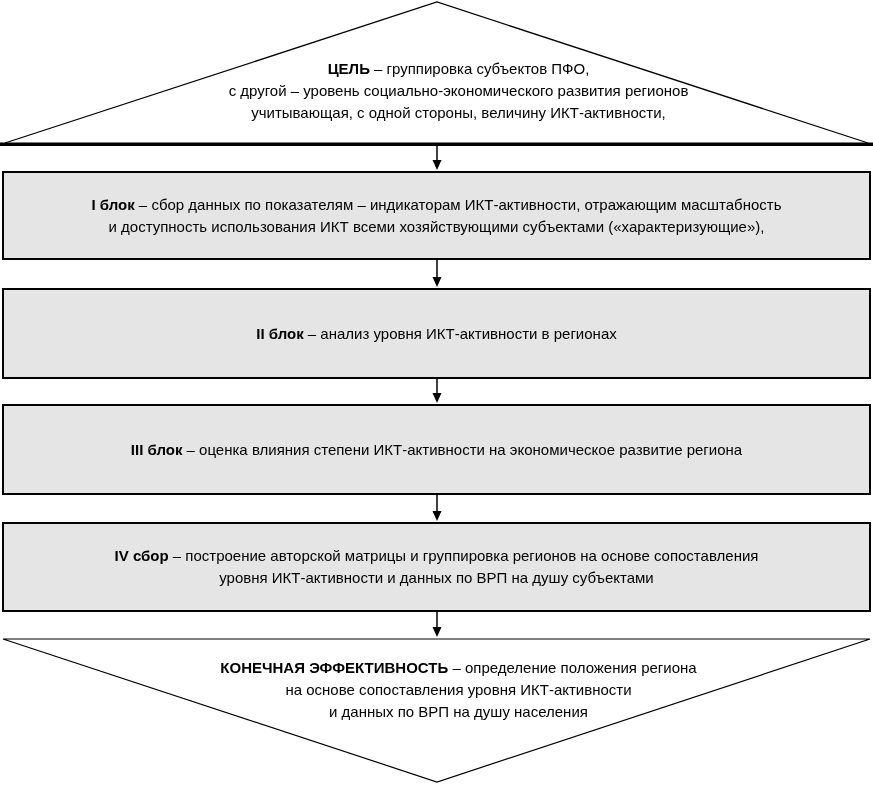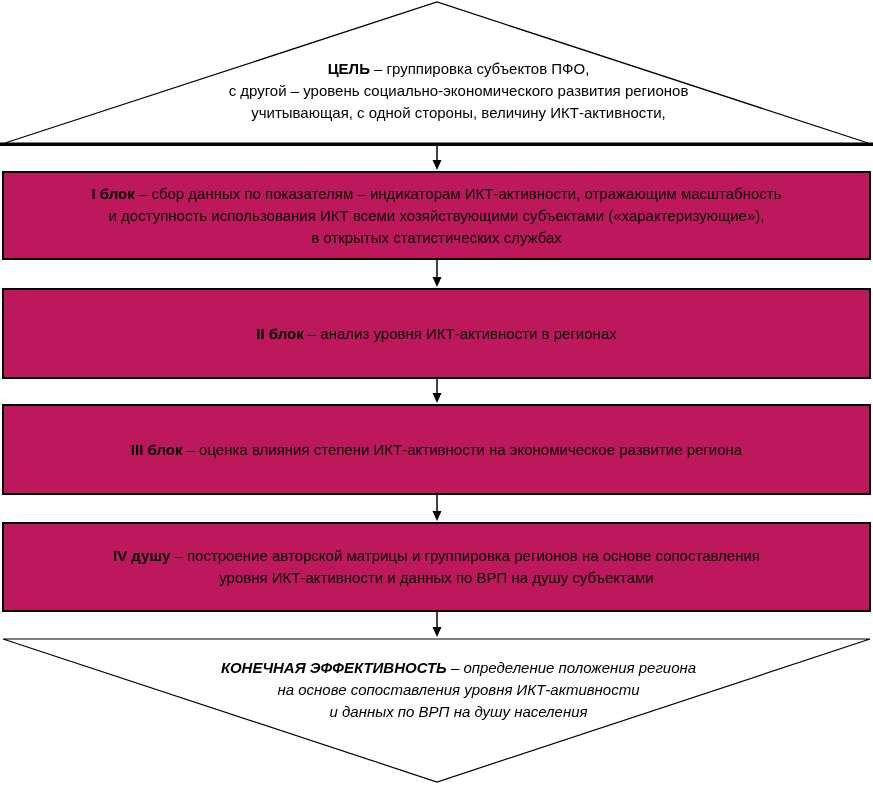--- a/index.html
+++ b/index.html
@@ -22,21 +22,21 @@
     top: 0;
     width: 873px;
     height: 786px;
   }
   .block {
     position: absolute;
     left: 2px;
     width: 869px;
     box-sizing: border-box;
     border: 2px solid #000000;
-    background: #be185d;
+    background: #e5e5e5;
     display: flex;
     align-items: center;
     justify-content: center;
     text-align: center;
   }
   .block-1 { top: 171px; height: 89px; }
   .block-2 { top: 288px; height: 91px; }
   .block-3 { top: 404px; height: 91px; }
   .block-4 { top: 522px; height: 90px; }
   .txt {
@@ -45,21 +45,21 @@
     color: #000000;
   }
   .tri-text {
     position: absolute;
     left: 0;
     right: 0;
     text-align: center;
     padding-left: 44px;
   }
   .goal-text { top: 58px; }
-  .result-text { top: 657px; font-style: italic; }
+  .result-text { top: 657px; }
   .b { font-weight: bold; }
 </style>
 </head>
 <body>
 
 <div class="canvas">
 
   <svg class="shape-layer" width="873" height="786" viewBox="0 0 873 786" xmlns="http://www.w3.org/2000/svg">
 
     <g>
@@ -100,39 +100,38 @@
   <div class="tri-text goal-text txt">
     <div><span class="b">ЦЕЛЬ</span><span> – группировка субъектов ПФО,</span></div>
     <div>с другой – уровень социально-экономического развития регионов</div>
     <div>учитывающая, с одной стороны, величину ИКТ-активности,</div>
   </div>
 
   <div class="block block-1">
     <div class="txt">
       <div><span class="b">I блок</span><span> – сбор данных по показателям – индикаторам ИКТ-активности, отражающим масштабность</span></div>
       <div>и доступность использования ИКТ всеми хозяйствующими субъектами («характеризующие»),</div>
-      <div>в открытых статистических службах</div>
     </div>
   </div>
 
   <div class="block block-2">
     <div class="txt">
       <div><span class="b">II блок</span><span> – анализ уровня ИКТ-активности в регионах</span></div>
     </div>
   </div>
 
   <div class="block block-3">
     <div class="txt">
       <div><span class="b">III блок</span><span> – оценка влияния степени ИКТ-активности на экономическое развитие региона</span></div>
     </div>
   </div>
 
   <div class="block block-4">
     <div class="txt">
-      <div><span class="b">IV душу</span><span> – построение авторской матрицы и группировка регионов на основе сопоставления</span></div>
+      <div><span class="b">IV сбор</span><span> – построение авторской матрицы и группировка регионов на основе сопоставления</span></div>
       <div>уровня ИКТ-активности и данных по ВРП на душу субъектами</div>
     </div>
   </div>
 
   <div class="tri-text result-text txt">
     <div><span class="b">КОНЕЧНАЯ ЭФФЕКТИВНОСТЬ</span><span> – определение положения региона</span></div>
     <div>на основе сопоставления уровня ИКТ-активности</div>
     <div>и данных по ВРП на душу населения</div>
   </div>
 

